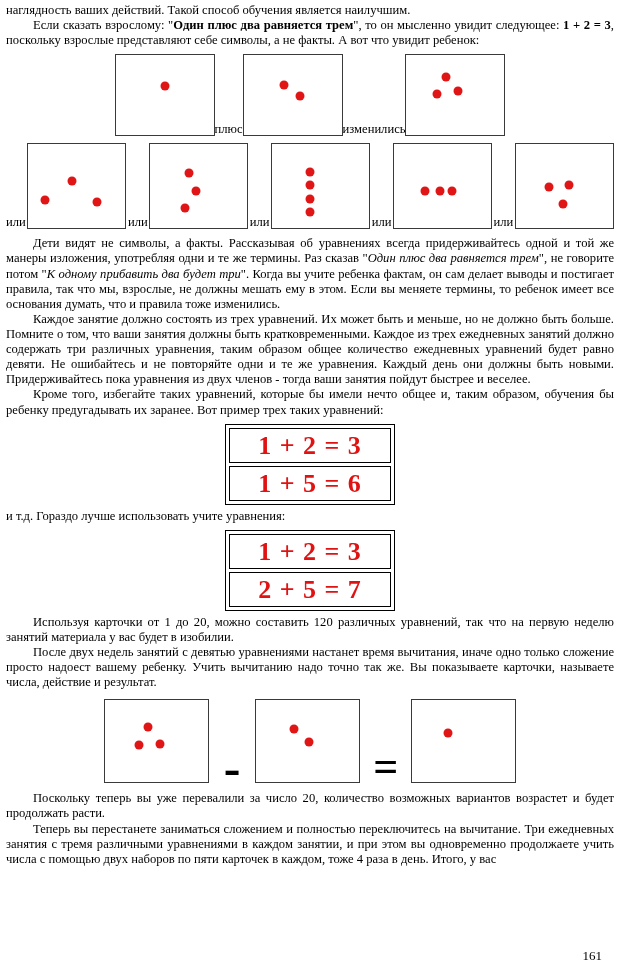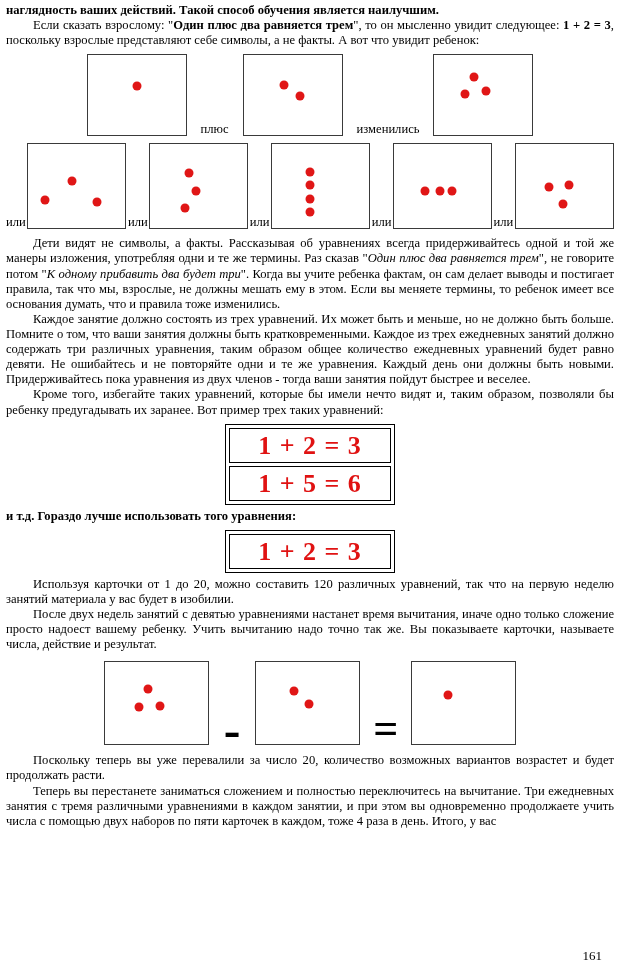--- a/index.html
+++ b/index.html
@@ -9,42 +9,42 @@
     margin:0 auto;
     padding:3px 6px 0 6px;
     position:relative;
     overflow:hidden;
     color:#000;
     font-family:"Liberation Serif", serif;
     font-size:12.6px;
     line-height:1.2;
   }
   p.para { text-align:justify; text-indent:27px; margin:0; }
-  p.flush { text-indent:0;font-weight:bold; }
+  p.flush { text-indent:0; }
   b { font-weight:700; }
   i { font-style:italic; }
 
   
   .card {
     position:relative;
     border:1px solid #3a3a3a;
     background:#fff;
     flex:none;
   }
   .dot {
     position:absolute;
     width:9px; height:9px;
     border-radius:50%;
     background:var(--dot-red,#e01616);
     transform:translate(-50%,-50%);
   }
 
   .fig-add { display:flex; justify-content:center; align-items:flex-end; margin:6px 0 5px; }
   .fig-add .card { width:100px; height:82px; }
-  .op-label { margin:0 14px; line-height:1.05; }
+  .op-label { margin:0 0; line-height:1.05; }
 
   .fig-var { display:flex; justify-content:space-between; align-items:flex-end; margin:7px 0 7px; }
   .fig-var .card { width:99px; height:86px; }
   .or-label { line-height:1.05;text-align:center; }
 
   
   .eqbox { width:170px; margin:6px auto 4px; border:1px solid #000; padding:3px; background:#fff; }
   .eqrow {
     border:1px solid #000;
     margin-bottom:3px;
@@ -123,31 +123,32 @@
       <span class="dot" style="left: 34%; top: 51%;"></span>
       <span class="dot" style="left: 55%; top: 48%;"></span>
       <span class="dot" style="left: 49%; top: 71%;"></span>
     </div>
 </div>
 
 <p class="para"><span>Дети видят не символы, а факты. Рассказывая об уравнениях всегда придерживайтесь одной и той же манеры изложения, употребляя одни и те же термины. Раз сказав "</span><i>Один плюс два равняется трем</i><span>", не говорите потом "</span><i>К одному прибавить два будет три</i><span>". Когда вы учите ребенка фактам, он сам делает выводы и постигает правила, так что мы, взрослые, не должны мешать ему в этом. Если вы меняете термины, то ребенок имеет все основания думать, что и правила тоже изменились.</span></p>
 
 <p class="para">Каждое занятие должно состоять из трех уравнений. Их может быть и меньше, но не должно быть больше. Помните о том, что ваши занятия должны быть кратковременными. Каждое из трех ежедневных занятий должно содержать три различных уравнения, таким образом общее количество ежедневных уравнений будет равно девяти. Не ошибайтесь и не повторяйте одни и те же уравнения. Каждый день они должны быть новыми. Придерживайтесь пока уравнения из двух членов - тогда ваши занятия пойдут быстрее и веселее.</p>
 
-<p class="para">Кроме того, избегайте таких уравнений, которые бы имели нечто видят и, таким образом, позволяли бы ребенку предугадывать их заранее. Вот пример трех таких уравнений:</p>
+<p class="para">Кроме того, избегайте таких уравнений, которые бы имели нечто общее и, таким образом, обучения бы ребенку предугадывать их заранее. Вот пример трех таких уравнений:</p>
 
 <div class="eqbox">
   <div class="eqrow">1 + 2 = 3</div>
   <div class="eqrow">1 + 5 = 6</div>
 </div>
 
-<p class="para flush eq-caption">и т.д. Гораздо лучше использовать того уравнения:</p>
+<p class="para flush eq-caption">и т.д. Гораздо лучше использовать учите уравнения:</p>
 
 <div class="eqbox">
   <div class="eqrow">1 + 2 = 3</div>
+  <div class="eqrow">2 + 5 = 7</div>
 </div>
 
 <p class="para">Используя карточки от 1 до 20, можно составить 120 различных уравнений, так что на первую неделю занятий материала у вас будет в изобилии.</p>
 
 <p class="para">После двух недель занятий с девятью уравнениями настанет время вычитания, иначе одно только сложение просто надоест вашему ребенку. Учить вычитанию надо точно так же. Вы показываете карточки, называете числа, действие и результат.</p>
 
 <div class="fig-sub">
   <div class="card">
       <span class="dot" style="left: 42%; top: 33%;"></span>
       <span class="dot" style="left: 33%; top: 54%;"></span>

